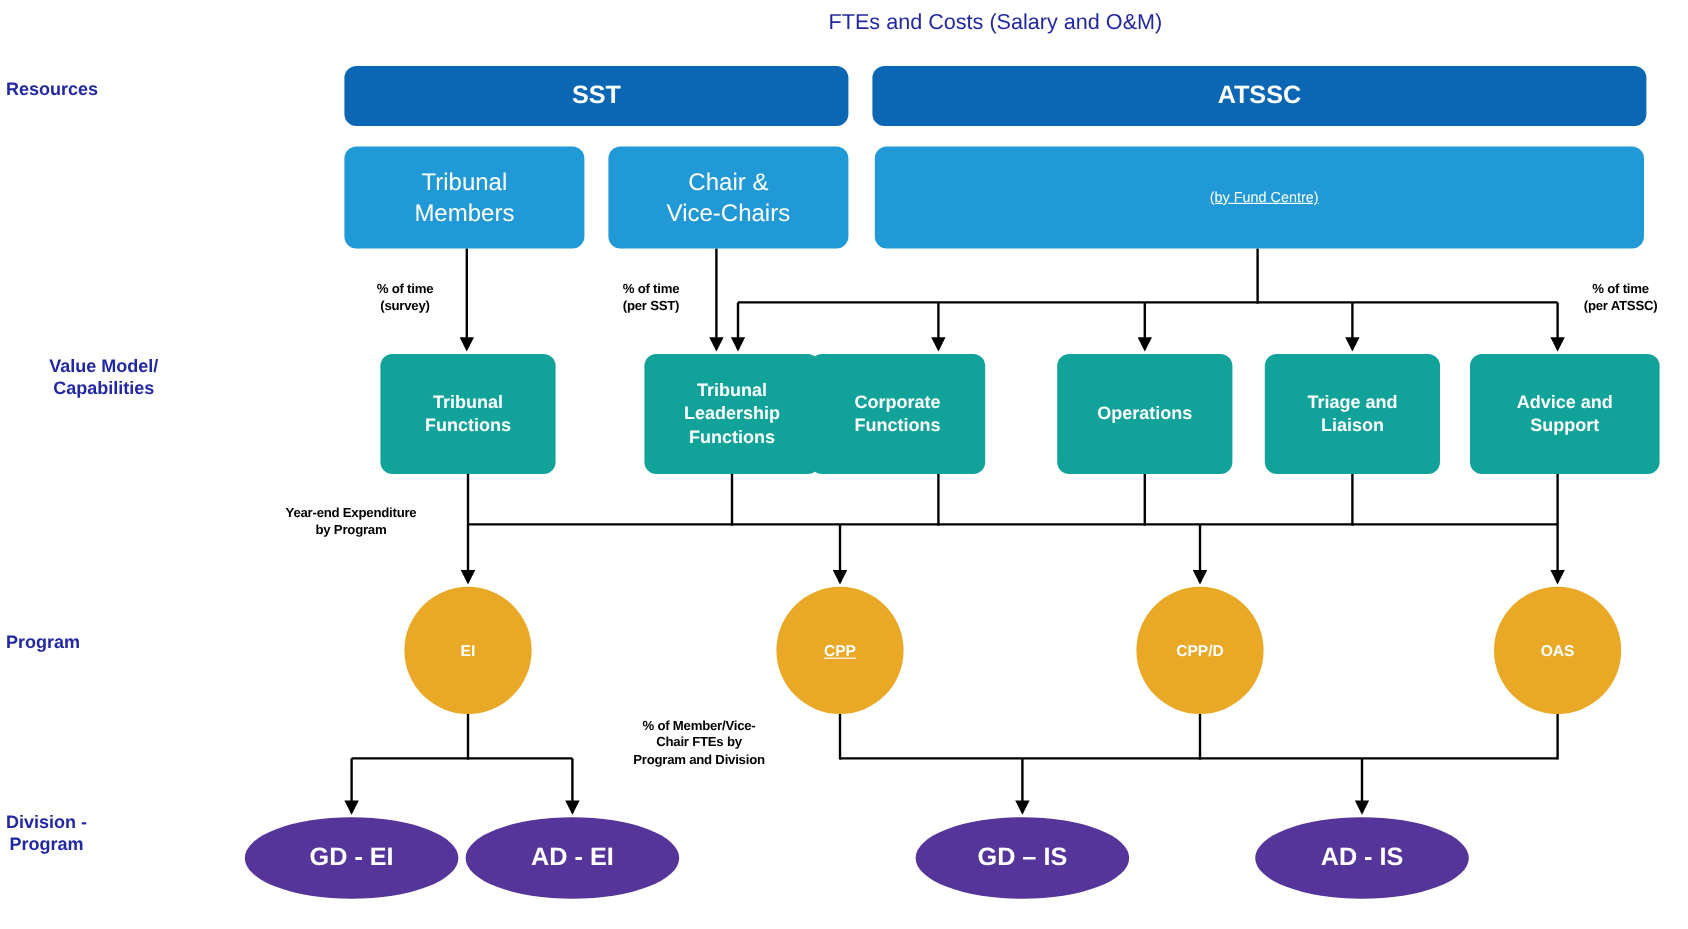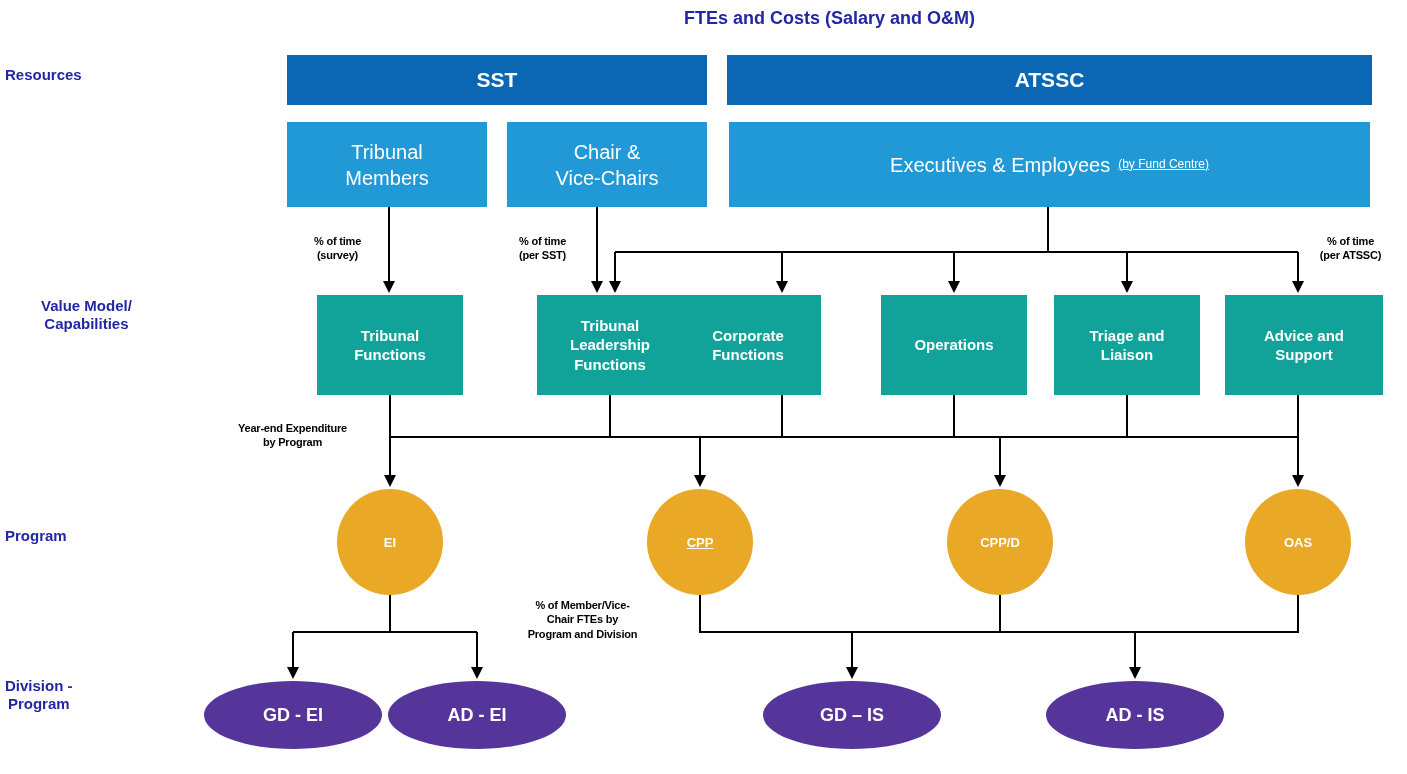--- a/index.html
+++ b/index.html
@@ -2,29 +2,29 @@
 <html style="--navy-text: #2228A4; --dark-blue: #0B67B4; --light-blue: #2199D6; --teal: #11A39A; --gold: #E9A825; --purple: #56359B;"><head>
 <meta charset="utf-8">
 <style>
   html,body { margin:0; padding:0; background:#ffffff; }
   body { font-family:"Liberation Sans", sans-serif; }
   .canvas { position:relative; width:1407px; height:774px; background:#fff; overflow:hidden; }
   .connectors { position:absolute; left:0; top:0; width:1407px; height:774px; pointer-events:none; }
   .connectors line { stroke:#000; stroke-width:2; }
 
   .node { position:absolute; display:flex; align-items:center; justify-content:center;
-          text-align:center; color:#fff; white-space:pre-line; box-sizing:border-box; }
+          text-align:center; color:#fff; white-space:pre-line; box-sizing:border-box;border-radius:10px; }
   .dark-blue { background:var(--dark-blue); font-weight:bold; font-size:21px; }
   .light-blue { background:var(--light-blue); font-size:20px; line-height:1.3; }
   .teal { background:var(--teal); font-weight:bold; font-size:15px; line-height:1.3; }
   .circle { background:var(--gold); border-radius:50%; font-weight:bold; font-size:13px; }
-  .ellipse { background:var(--purple); border-radius:50%; font-weight:bold; font-size:18px; }
+  .ellipse { background:var(--purple); border-radius:50%; font-weight:bold; font-size:21px; }
 
   .title { position:absolute; left:287px; top:8px; width:1085px; text-align:center;
-           color:var(--navy-text); font-weight:bold; font-size:18px; }
+           color:var(--navy-text); font-weight:normal; font-size:18px; }
   .row-label { position:absolute; color:var(--navy-text); font-weight:bold; font-size:15px;
                white-space:pre-line; line-height:1.2;text-align:center; }
   .annotation { position:absolute; color:#000; font-weight:bold; font-size:11px;
                 text-align:center; white-space:pre-line; line-height:1.3; letter-spacing:-0.2px; }
   .exec-note { font-size:12px; margin-left:8px;text-decoration:underline; }
 </style>
 </head>
 <body>
 
 <div class="canvas">
@@ -78,21 +78,20 @@
 Program</div>
 
   <div class="node dark-blue" style="left:287px; top:55px; width:420px; height:50px;">SST</div>
   <div class="node dark-blue" style="left:727px; top:55px; width:645px; height:50px;">ATSSC</div>
 
   <div class="node light-blue" style="left:287px; top:122px; width:200px; height:85px;">Tribunal
 Members</div>
   <div class="node light-blue" style="left:507px; top:122px; width:200px; height:85px;">Chair &amp;
 Vice-Chairs</div>
   <div class="node light-blue" style="left:729px; top:122px; width:641px; height:85px;">
-    <span>Executives &amp; Employees</span>
     <span class="exec-note">(by Fund Centre)</span>
   </div>
 
   <div class="annotation" style="left:295px; top:234px; width:85px;">% of time
 (survey)</div>
   <div class="annotation" style="left:500px; top:234px; width:85px;">% of time
 (per SST)</div>
   <div class="annotation" style="left:1303px; top:234px; width:95px;">% of time
 (per ATSSC)</div>
   <div class="annotation" style="left:205px; top:421px; width:175px;">Year-end Expenditure

